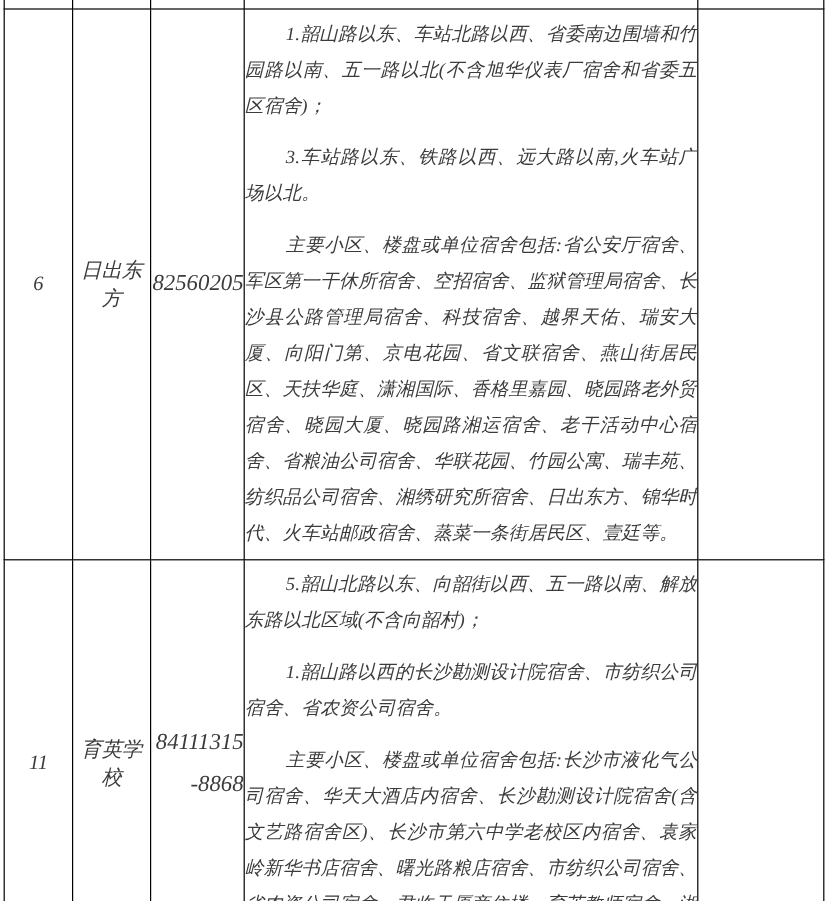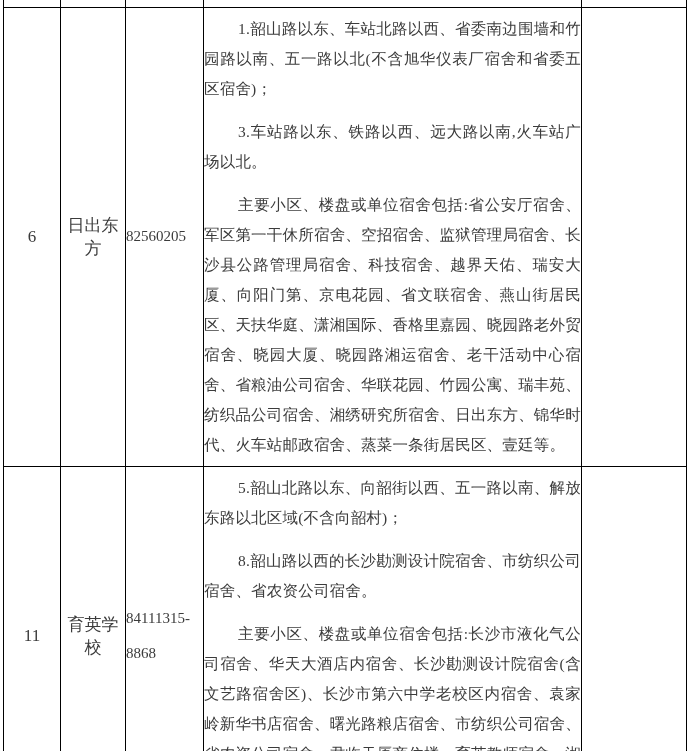--- a/index.html
+++ b/index.html
@@ -22,31 +22,32 @@
     top: 0;
     border-collapse: collapse;
     table-layout: fixed;
     width: 683px;
   }
   table.district-table td {
     border: 1px solid #000000;
     vertical-align: middle;
     padding: 0;
     overflow: hidden;
+    font-style: italic;
   }
   tr.cut-top td { border-top: none; }
   td.col-no, td.col-school {
     text-align: center;
     font-size: 17px;
   }
   td.col-phone {
-    text-align: left;
+    text-align: right;
     padding-left: 4px;
     padding-right: 3px;
-    font-size: 15px;
+    font-size: 19px;
     line-height: 35px;
     overflow-wrap: break-word;
     word-break: normal;
   }
   td.col-desc {
     text-align: left;
     padding: 4px 6px 4px 7px;
     font-size: 15.5px;
   }
   td.col-desc p {
@@ -93,21 +94,21 @@
       </td>
       <td class="col-remark"></td>
     </tr>
 
     <tr style="height:311px">
       <td class="col-no">11</td>
       <td class="col-school">育英学校</td>
       <td class="col-phone">84111315-8868</td>
       <td class="col-desc">
         <p>5.韶山北路以东、向韶街以西、五一路以南、解放东路以北区域(不含向韶村)；</p>
-        <p>8.韶山路以西的长沙勘测设计院宿舍、市纺织公司宿舍、省农资公司宿舍。</p>
+        <p>1.韶山路以西的长沙勘测设计院宿舍、市纺织公司宿舍、省农资公司宿舍。</p>
         <p>主要小区、楼盘或单位宿舍包括:长沙市液化气公司宿舍、华天大酒店内宿舍、长沙勘测设计院宿舍(含文艺路宿舍区)、长沙市第六中学老校区内宿舍、袁家岭新华书店宿舍、曙光路粮店宿舍、市纺织公司宿舍、省农资公司宿舍、君临天厦商住楼、育英教师宿舍、湘域中央等。</p>
       </td>
       <td class="col-remark"></td>
     </tr>
 
   </tbody>
     </table>
 </div>
 
 </body></html>

